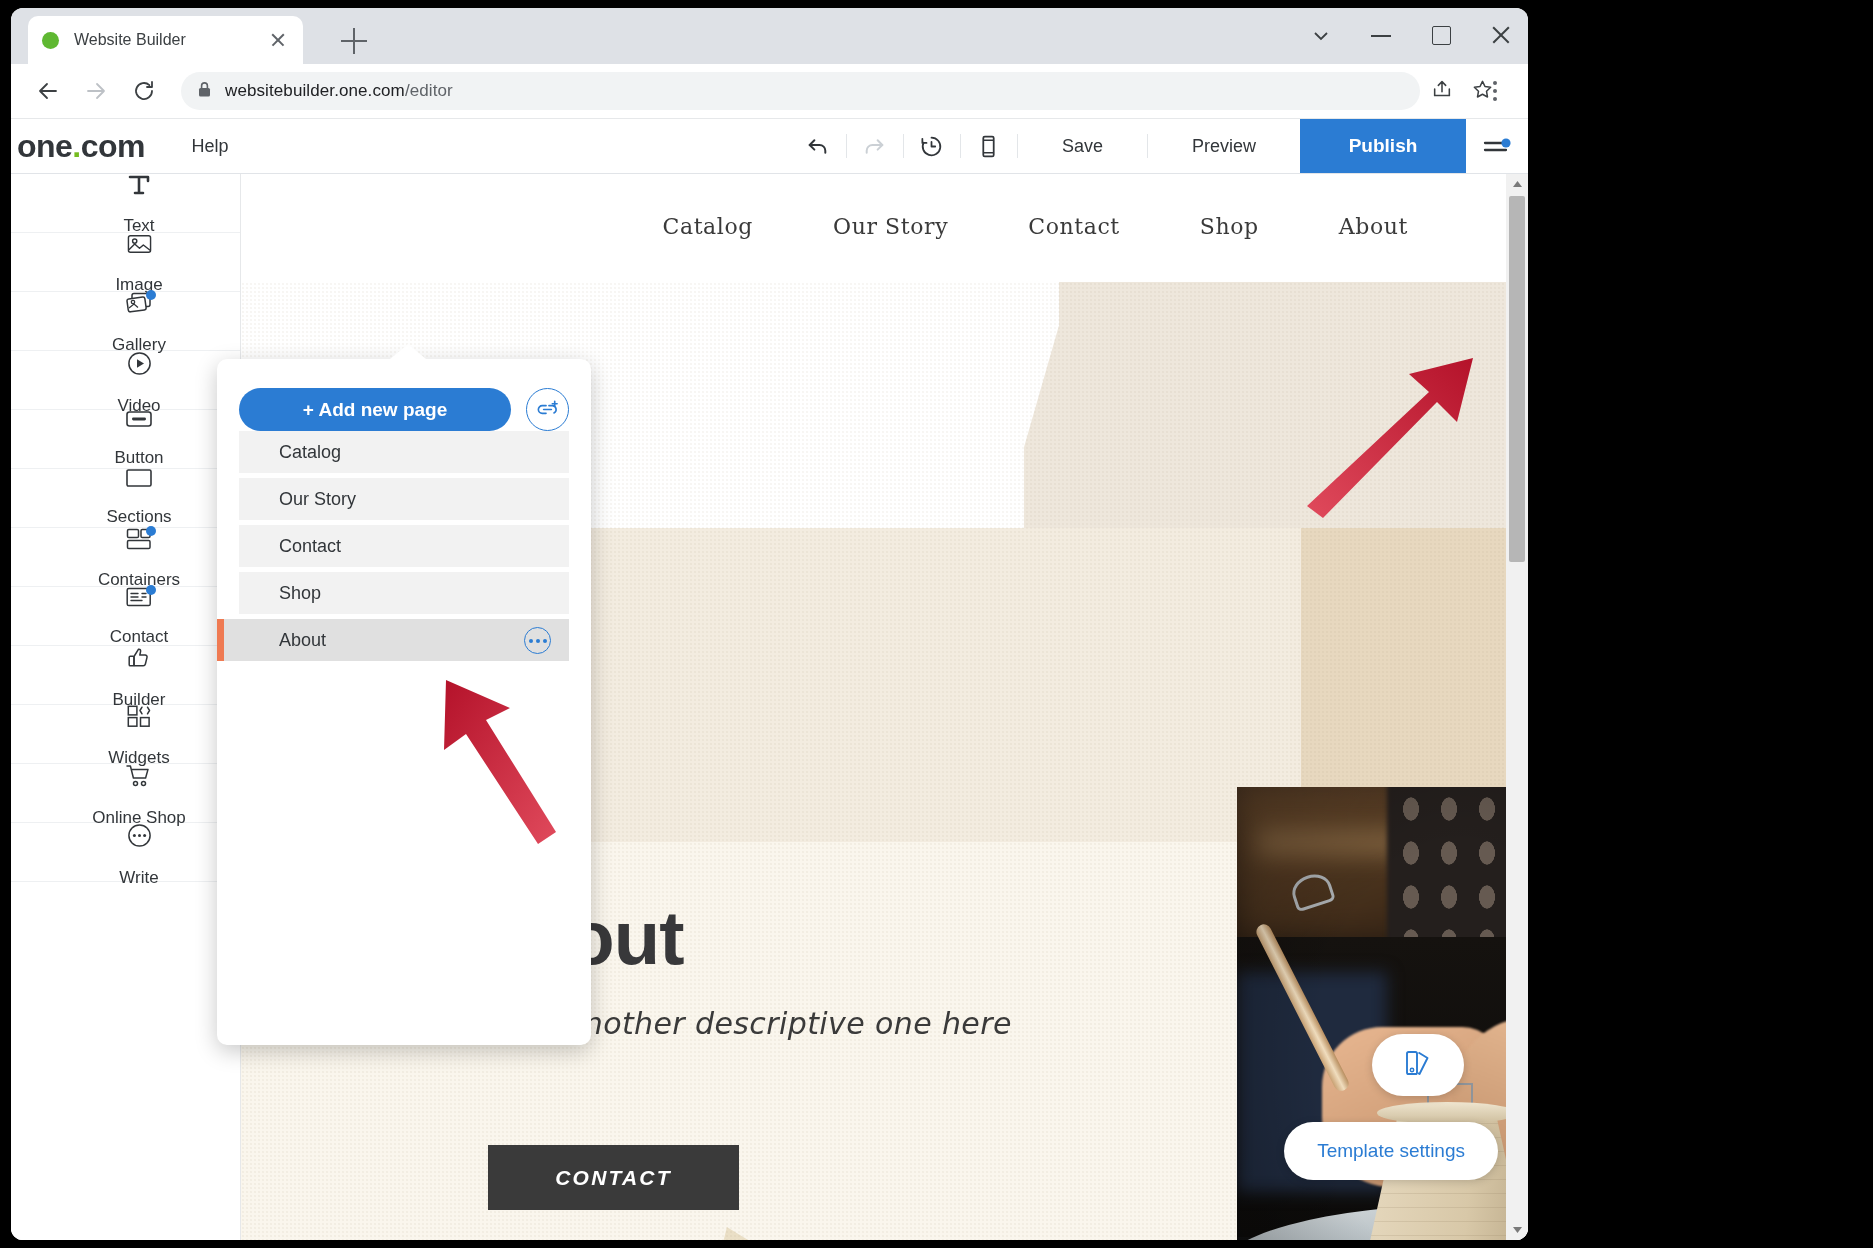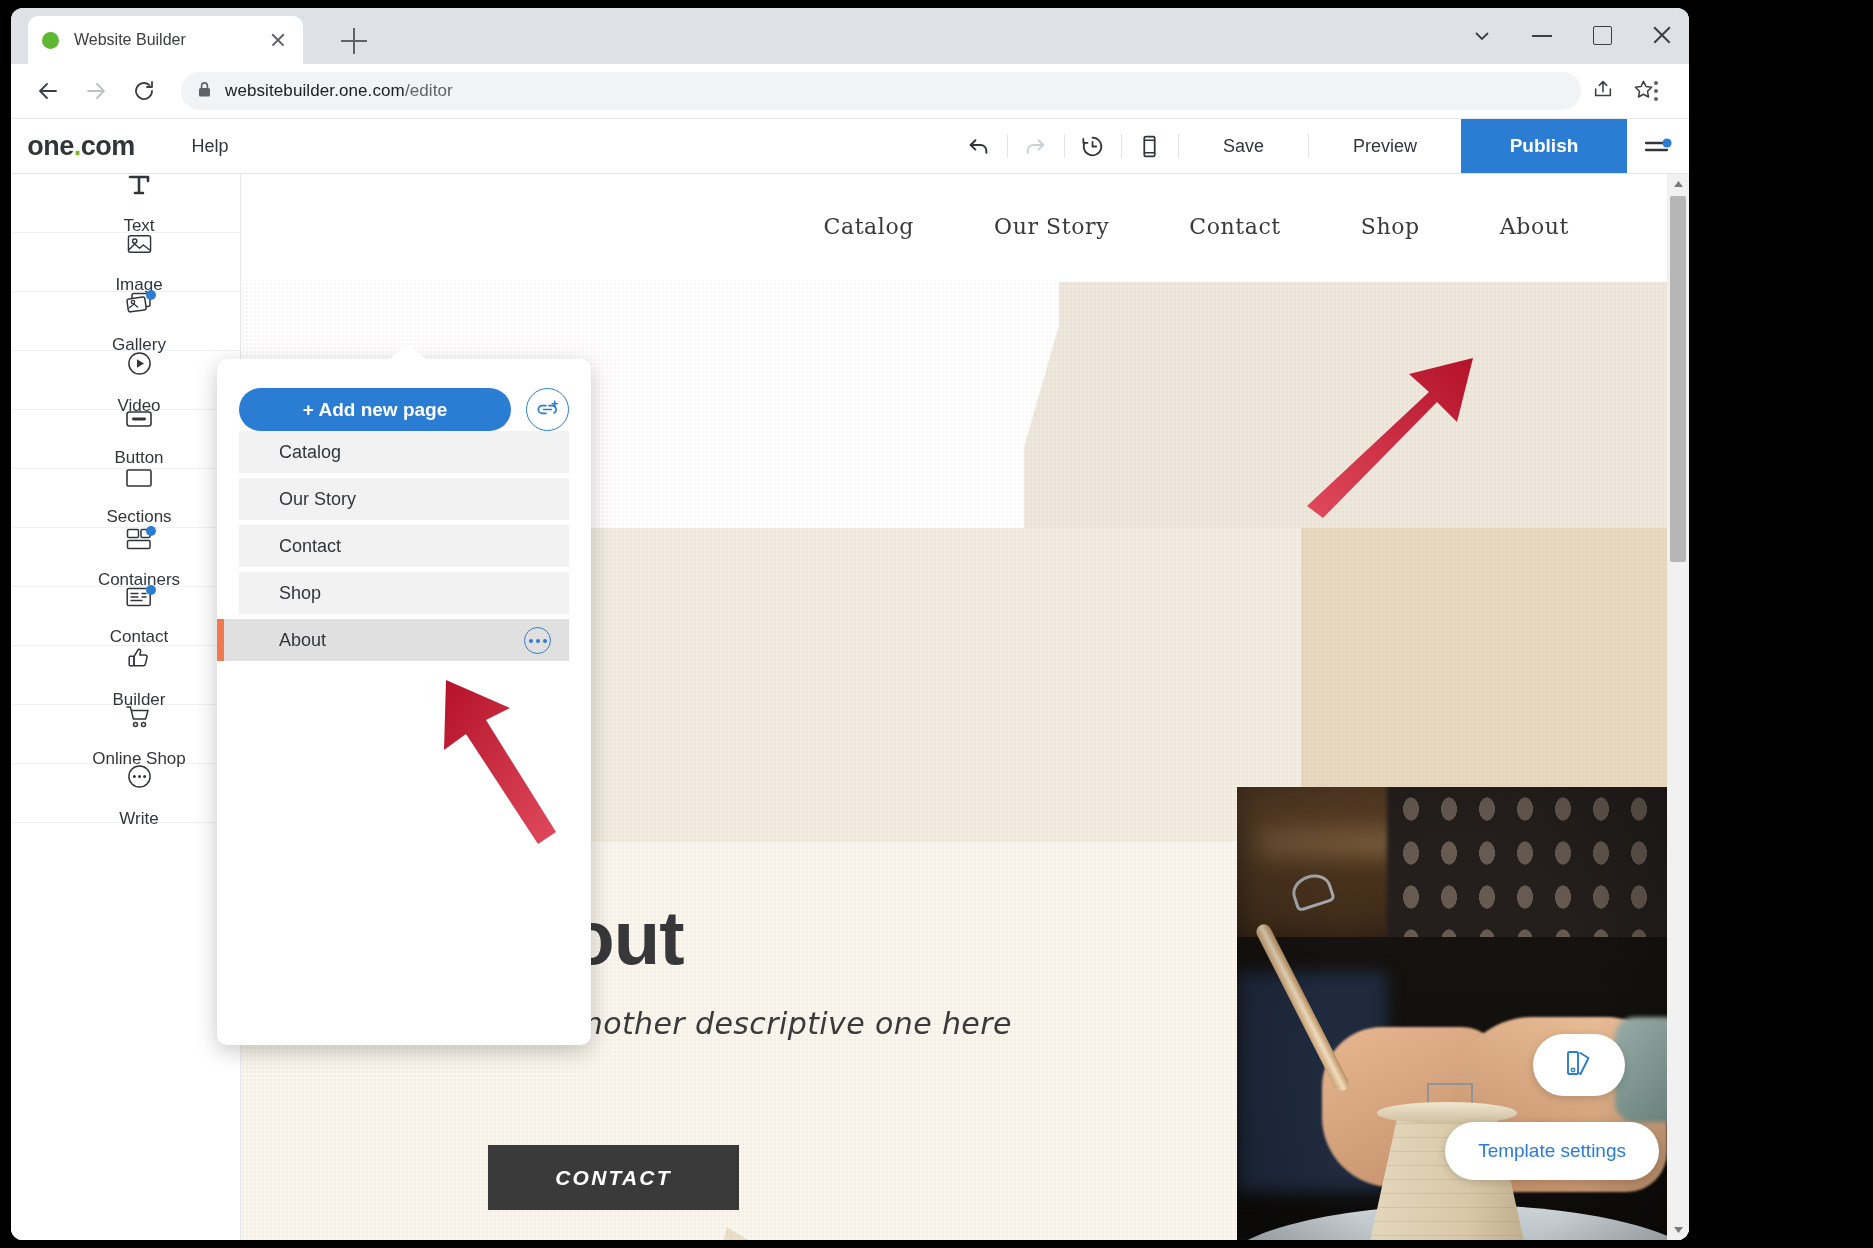--- a/index.html
+++ b/index.html
@@ -4,21 +4,21 @@
 <style>
   * { box-sizing: border-box; margin:0; padding:0; }
   html,body { width:1873px; height:1248px; overflow:hidden; background:#000; }
   body { font-family:"Liberation Sans", sans-serif; }
 
   
   #desktop { position:absolute; inset:0; background:#000; }
 
   
   #browser {
-    position:absolute; left:11px; top:8px; width:1678px; height:1232px;
+    position:absolute; left:11px; top:8px; width:1517px; height:1232px;
     background:#ffffff; border-radius:12px; overflow:hidden;
   }
 
   
   #tabstrip { position:relative; height:56px; background:#dee1e6; }
   #tab {
     position:absolute; left:17px; top:8px; width:275px; height:48px;
     background:#fff; border-radius:10px 10px 0 0; display:flex; align-items:center; padding:0 14px;
   }
   #tab .favicon { width:17px; height:17px; border-radius:50%; background:#5fb832; flex:0 0 auto; }
@@ -59,21 +59,21 @@
   .omniright { position:absolute; right:-74px; top:0; display:flex; align-items:center; gap:18px; height:38px; }
   #menudots { width:30px; height:38px; display:flex; flex-direction:column; align-items:center; justify-content:center; gap:4px; margin-left:52px;}
   #menudots i { width:4px; height:4px; border-radius:50%; background:#5f6368; display:block; }
 
   
   #apptoolbar {
     position:relative; height:56px; background:#fff; border-top:1px solid #e6e8ea;
     border-bottom:1px solid #e1e4e8; display:flex; align-items:stretch;
   }
   #logo { width:140px; display:flex; align-items:center; justify-content:center;
-          font-size:27px; font-weight:700; letter-spacing:-0.5px; color:#32363a; }
+          font-size:32px; font-weight:700; letter-spacing:-0.5px; color:#32363a; }
   #logo .dot { color:#76bc21; }
   #pagebtn {
     width:250px; background:#f2f6fa; display:flex; align-items:center; gap:13px; padding:0 20px;
     position:relative;
   }
   #pagebtn .label { font-size:18px; color:#32363a; flex:1 1 auto; }
   #helpbtn { width:118px; display:flex; align-items:center; justify-content:center; font-size:18px; color:#32363a; }
   #tbspacer { flex:1 1 auto; }
   .tbicon { width:56px; display:flex; align-items:center; justify-content:center; }
   .tbsep { width:1px; background:#e3e6e9; margin:15px 0; }
@@ -413,20 +413,31 @@
       <div class="railitem">
         <span class="ri-ic">
           <svg width="24" height="24" viewBox="0 0 24 24">
                 <path d="M7 10.5l4.4-7.2c1.5-.4 2.4.5 2.2 2l-.8 3.8h5.3c1.4 0 2.2 1 1.9 2.3l-1.6 6.6c-.3 1.2-1 1.8-2.2 1.8H7z" fill="none" stroke="#32363a" stroke-width="1.5" stroke-linejoin="round"></path>
                 <rect x="2.2" y="10.2" width="4.8" height="9.6" rx="1.1" fill="none" stroke="#32363a" stroke-width="1.5"></rect>
               </svg>
         </span>
         <span class="ri-lb">Builder</span>
       </div>
 
+      <div class="railitem">
+        <span class="ri-ic">
+          <svg width="25" height="23" viewBox="0 0 25 23">
+                <rect x="1.3" y="1.3" width="8.6" height="8.6" fill="none" stroke="#32363a" stroke-width="1.5"></rect>
+                <rect x="1.3" y="12.6" width="8.6" height="8.6" fill="none" stroke="#32363a" stroke-width="1.5"></rect>
+                <rect x="13.5" y="12.6" width="8.6" height="8.6" fill="none" stroke="#32363a" stroke-width="1.5"></rect>
+                <path d="M15 2.2l-2 3.3 2 3.3M20.5 2.2l2 3.3-2 3.3" fill="none" stroke="#32363a" stroke-width="1.5" stroke-linecap="round" stroke-linejoin="round"></path>
+              </svg>
+        </span>
+        <span class="ri-lb">Widgets</span>
+      </div>
 
       <div class="railitem">
         <span class="ri-ic">
           <svg width="26" height="24" viewBox="0 0 26 24">
                 <path d="M1 2h3.4l3 12h12.2l2.4-8.6H6.3" fill="none" stroke="#32363a" stroke-width="1.5" stroke-linecap="round" stroke-linejoin="round"></path>
                 <circle cx="9.5" cy="19.5" r="2" fill="none" stroke="#32363a" stroke-width="1.5"></circle>
                 <circle cx="17.5" cy="19.5" r="2" fill="none" stroke="#32363a" stroke-width="1.5"></circle>
               </svg>
         </span>
         <span class="ri-lb">Online Shop</span>

